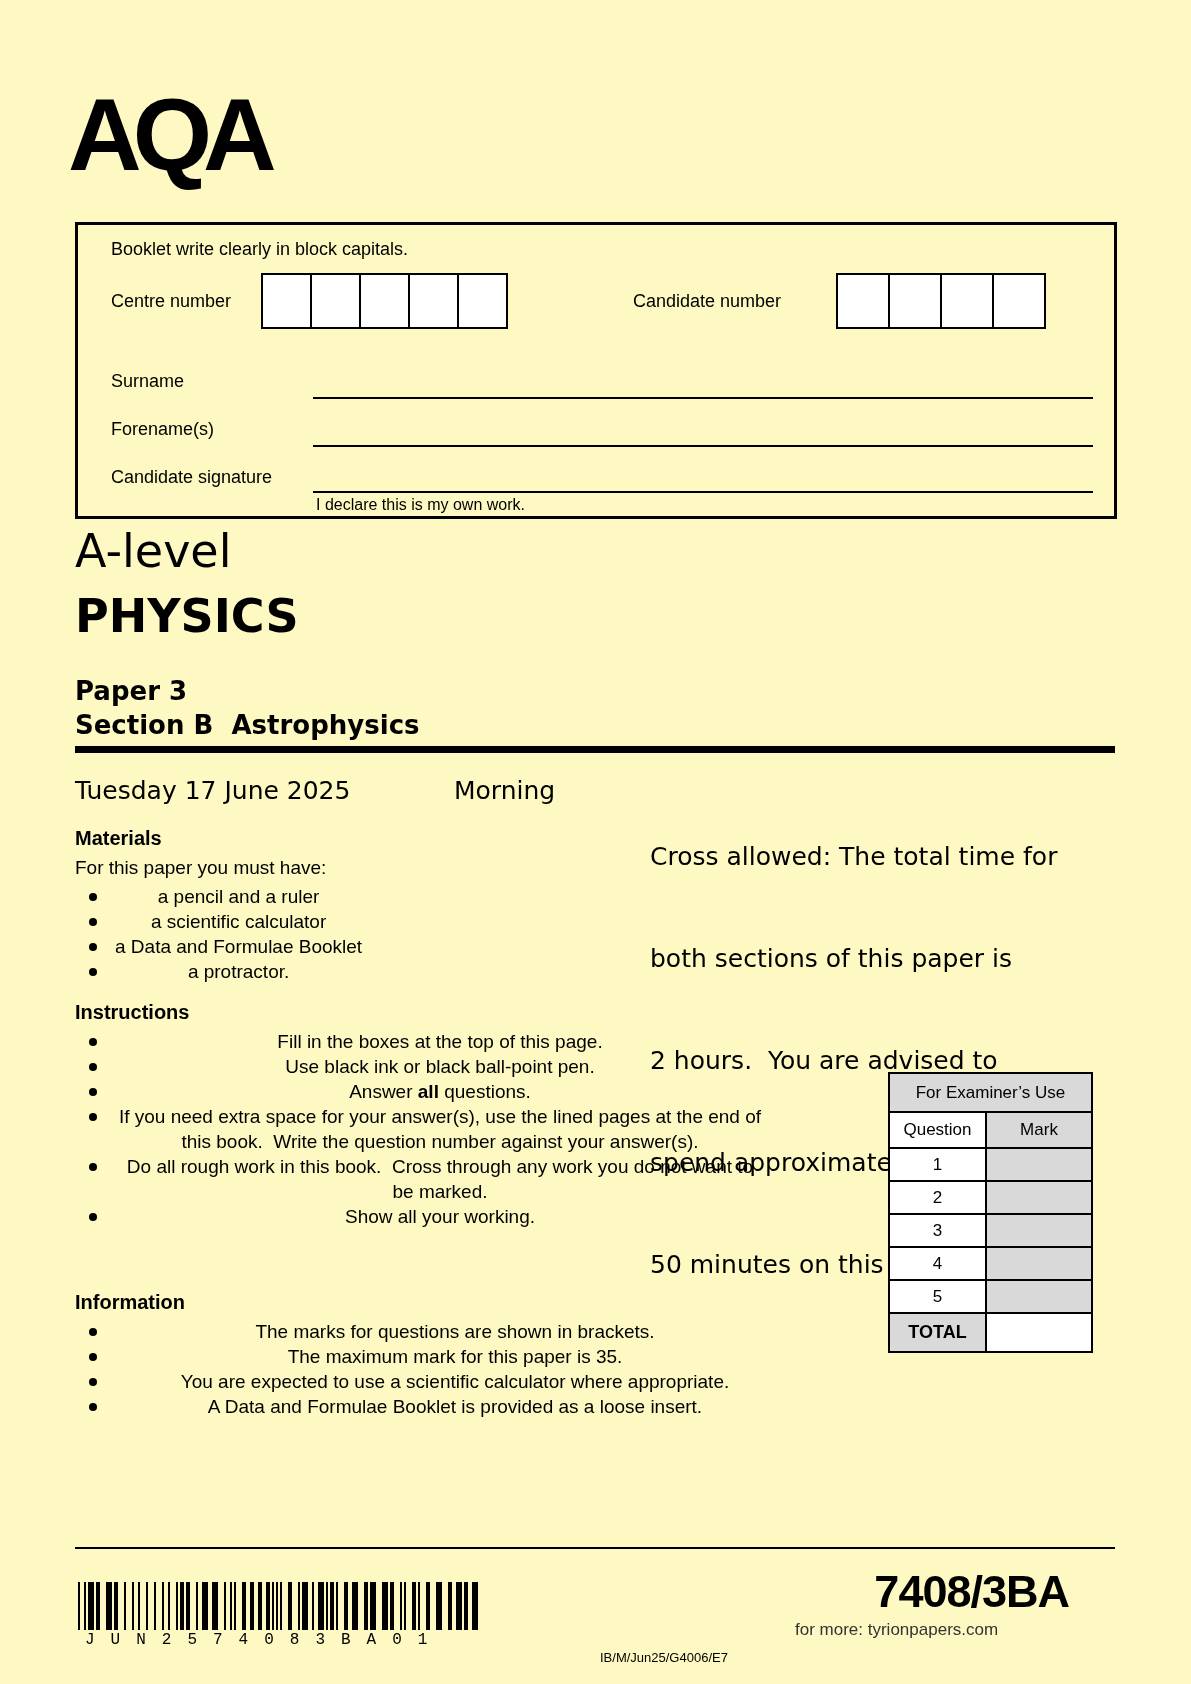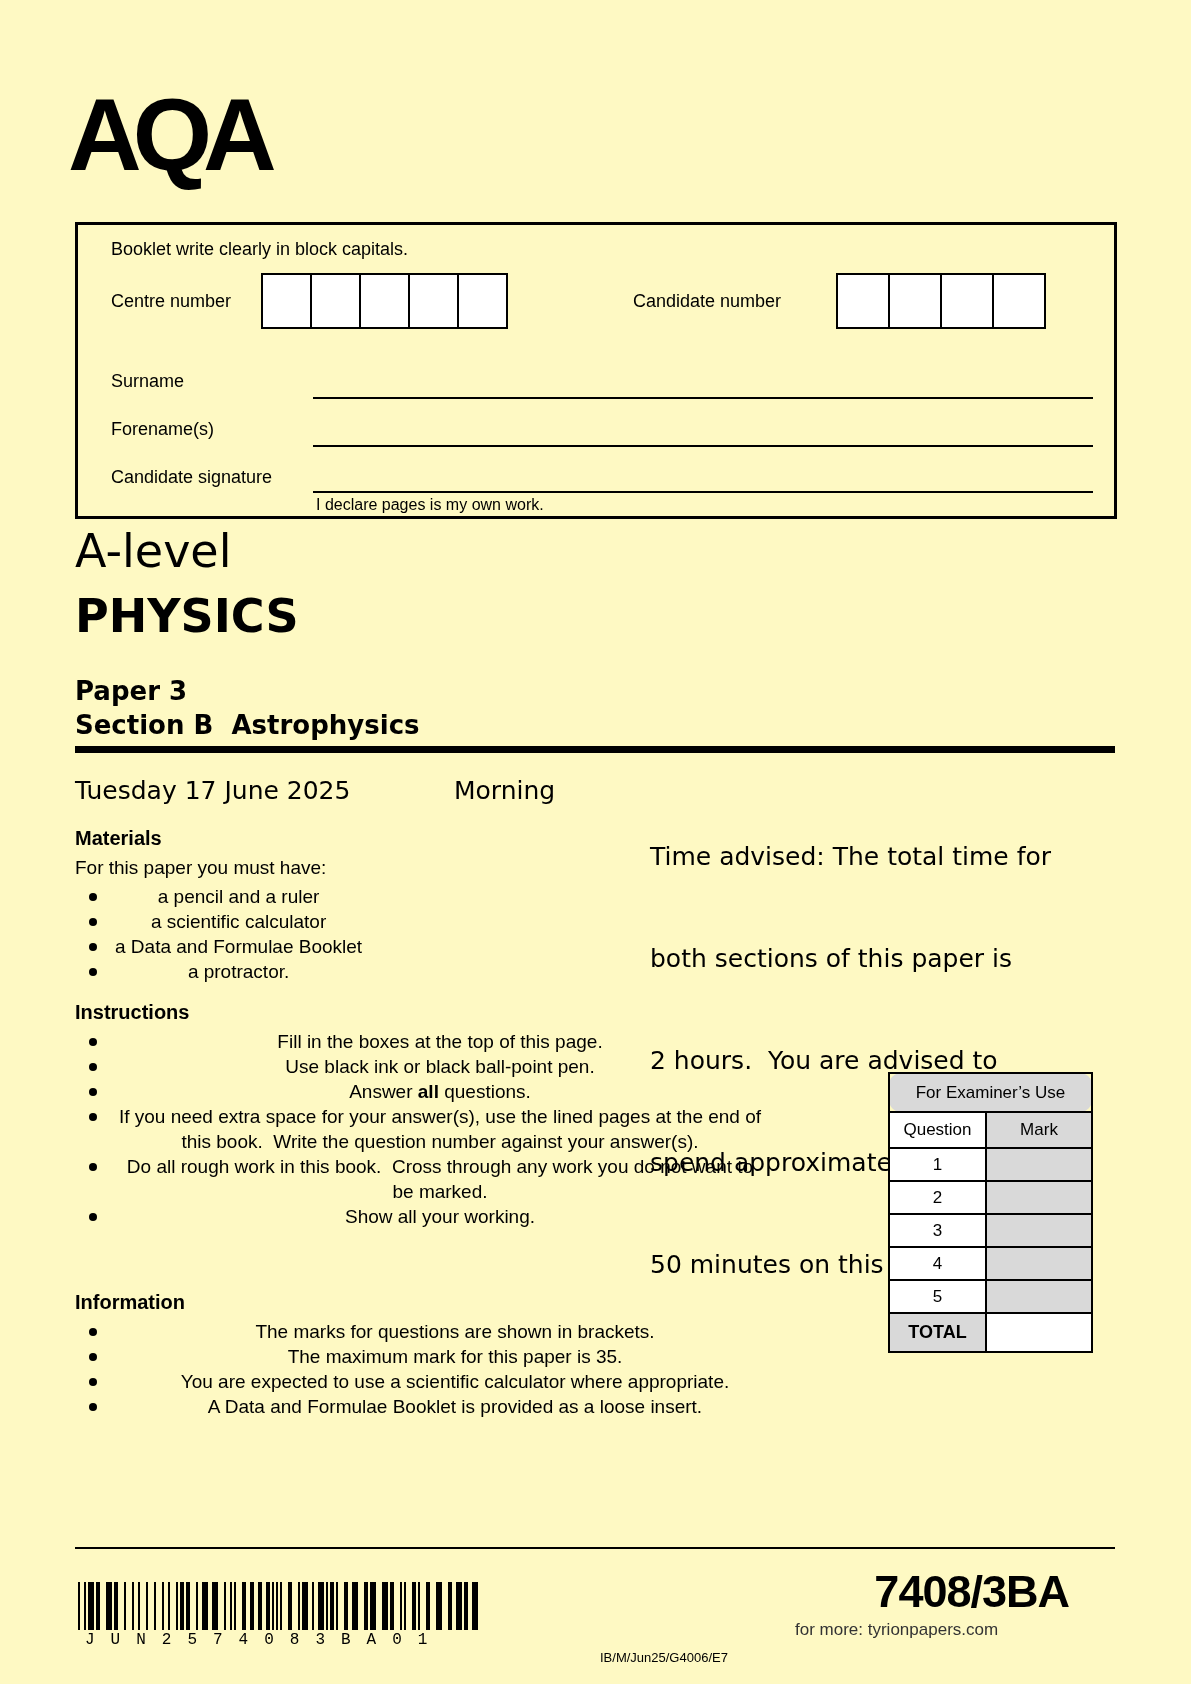--- a/index.html
+++ b/index.html
@@ -43,21 +43,21 @@
   .materials-list{left:75px;top:884px;}
   .instructions-h{left:75px;top:1001px;}
   .instructions-list{left:75px;top:1029px;width:690px;}
   .information-h{left:75px;top:1291px;}
   .information-list{left:75px;top:1319px;width:720px;}
 
   
   .exam-table{left:888px;top:1072px;border-collapse:collapse;font-size:17px;text-align:center;}
   .exam-table td{border:2px solid #000;padding:0;vertical-align:middle;background:#fff;}
   .exam-table .shade{background:#d9d9d9;}
-  .t-title{height:37px;border-radius:12px;}
+  .t-title{height:37px;}
   .t-head{height:34px;}
   .t-row{height:31px;}
   .t-total{height:37px;font-weight:bold;font-size:18px;}
 
   
   .footer-rule{left:75px;top:1547px;width:1040px;height:2px;background:#000;}
   .barcode{left:78px;top:1582px;width:414px;height:48px;white-space:nowrap;font-size:0;}
   .barcode-text{left:85px;top:1631px;font-family:"Liberation Mono",monospace;font-size:16px;letter-spacing:16px;}
   .reference{left:600px;top:1650px;font-size:13px;}
   .watermark{left:795px;top:1620px;font-size:17px;color:#333;z-index:3;}
@@ -91,33 +91,33 @@
       </div>
 
     <div class="abs lbl" style="left:33px;top:146px">Surname</div>
     <div class="abs wline" style="left:235px;top:144px;width:780px;height:28px"></div>
 
     <div class="abs lbl" style="left:33px;top:194px">Forename(s)</div>
     <div class="abs wline" style="left:235px;top:192px;width:780px;height:28px"></div>
 
     <div class="abs lbl" style="left:33px;top:242px">Candidate signature</div>
     <div class="abs wline" style="left:235px;top:238px;width:780px;height:28px"></div>
-    <div class="abs" style="left:238px;top:271px;font-size:16px">I declare pages is my own work.</div>
+    <div class="abs" style="left:238px;top:271px;font-size:16px">I declare this is my own work.</div>
   </div>
 
   <div class="abs h-qual">A-level</div>
   <div class="abs h-subj">PHYSICS</div>
   <div class="abs h-paper">Paper 3</div>
   <div class="abs h-section">Section B  Astrophysics</div>
   <div class="abs rule"></div>
 
   <div class="abs date">Tuesday 17 June 2025</div>
   <div class="abs morning">Morning</div>
   <div class="abs time-allowed">
-    <div>Time advised: The total time for</div>
+    <div>Cross allowed: The total time for</div>
     <div>both sections of this paper is</div>
     <div>2 hours.  You are advised to</div>
     <div>spend approximately</div>
     <div>50 minutes on this section.</div>
   </div>
 
   <div class="abs sec-h materials-h">Materials</div>
   <div class="abs body-t materials-intro">For this paper you must have:</div>
   <ul class="abs blist materials-list">
     <li>a pencil and a ruler</li>

